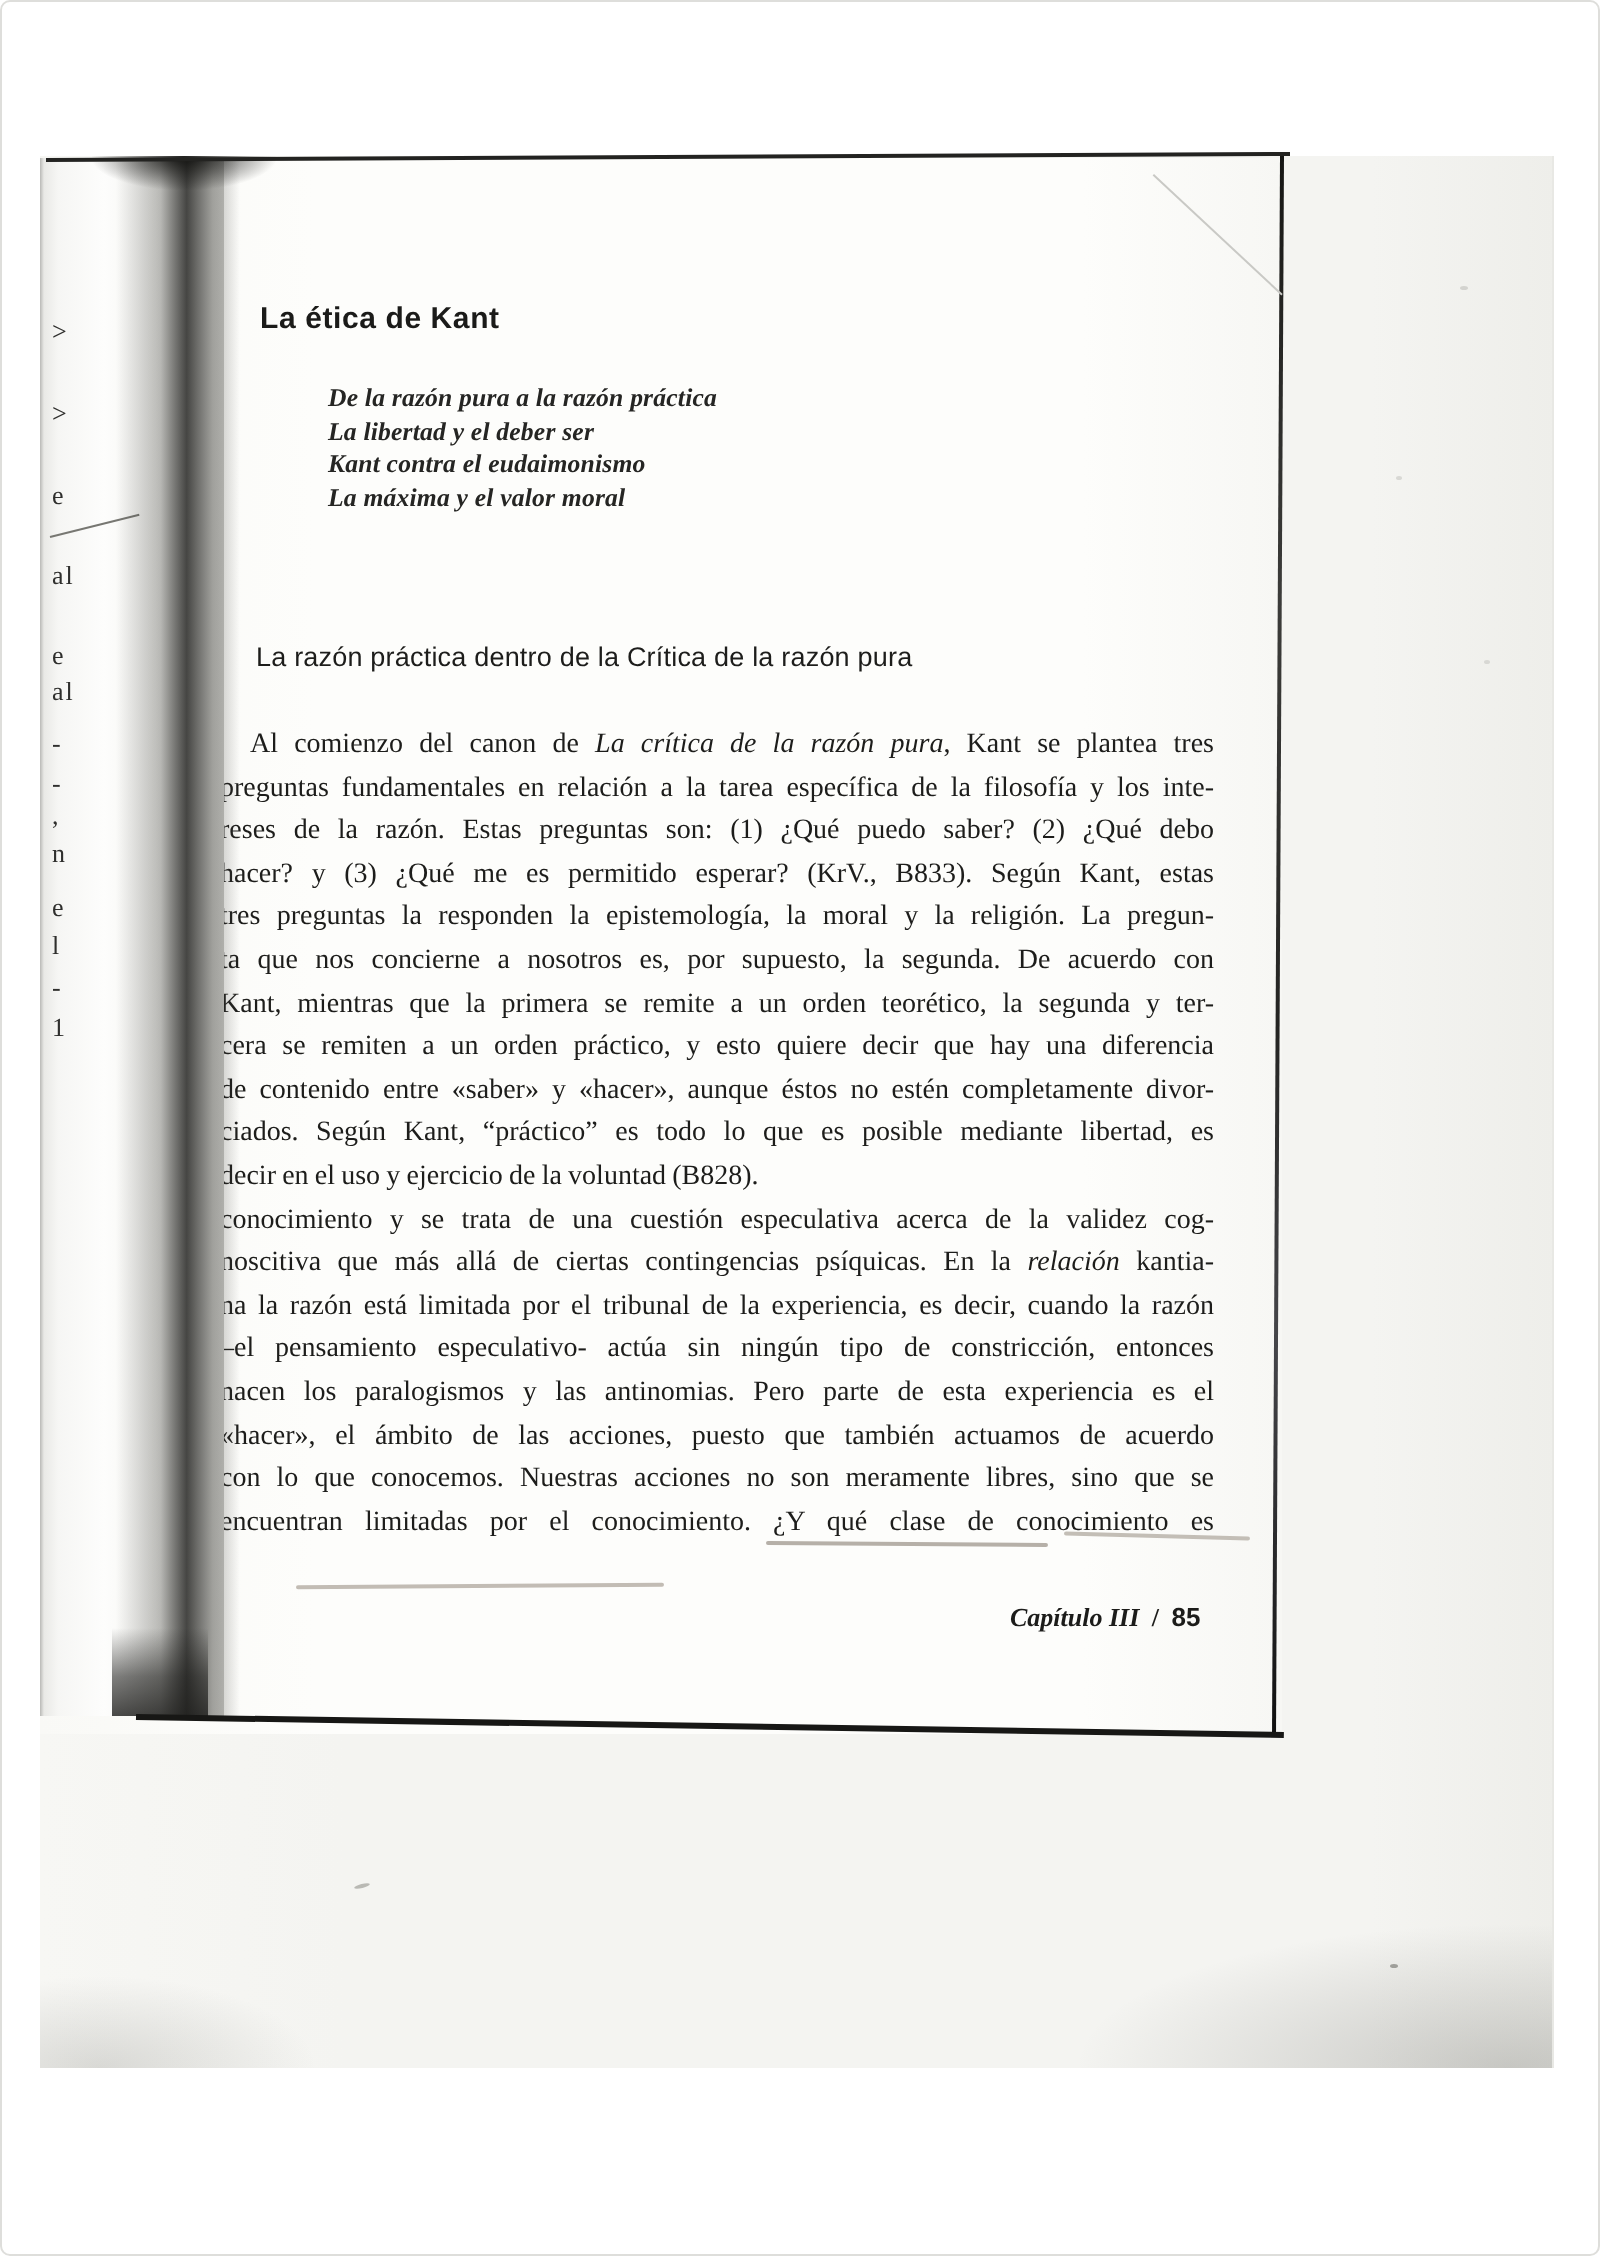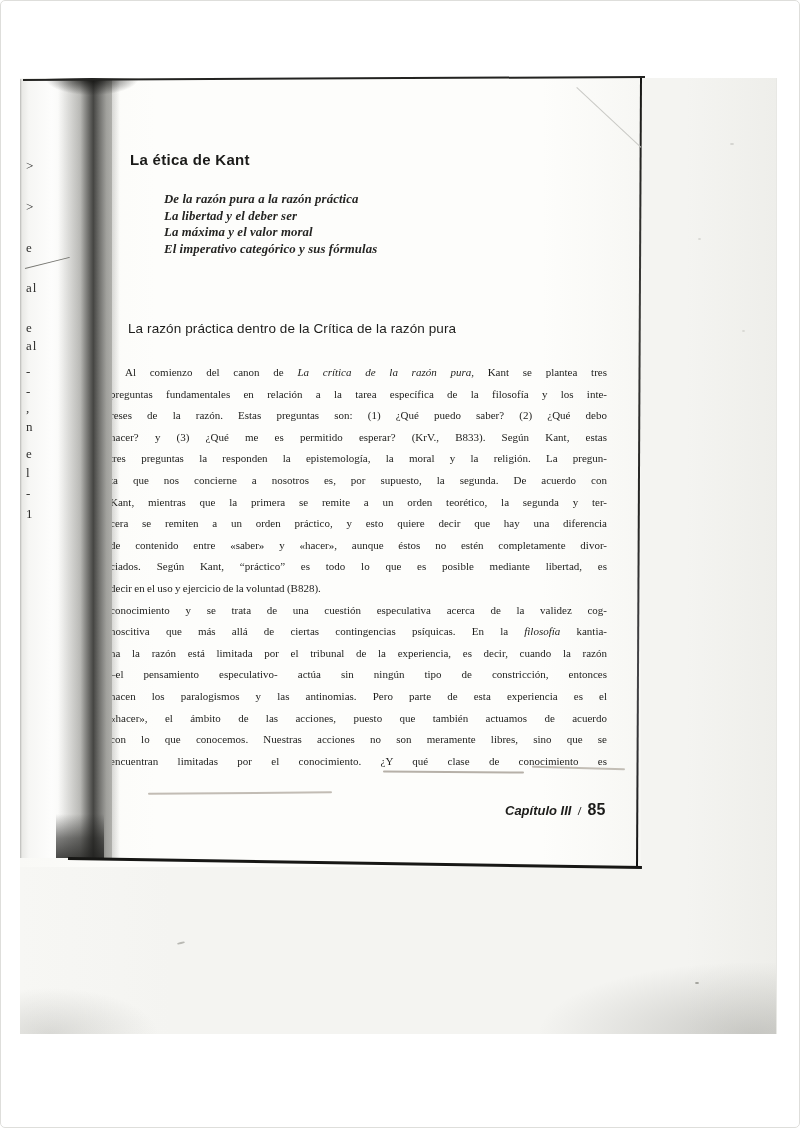--- a/index.html
+++ b/index.html
@@ -64,30 +64,30 @@
     font-family:"Liberation Serif",serif;font-style:italic;font-weight:bold;
     font-size:12.8px;line-height:16.5px;color:#252523;letter-spacing:0.1px;
   }
   .heading{
     position:absolute;left:108px;top:242px;margin:0;
     font-family:"Liberation Sans",sans-serif;font-weight:normal;font-size:13.5px;color:#1d1d1b;letter-spacing:0.1px;
   }
   .bodytext{position:absolute;left:90px;top:283px;width:497px;}
   .para{margin:0;}
   .line{
-    width:497px;font-size:11px;line-height:21.6px;color:#1d1d1b;word-spacing:-0.4px;
+    width:497px;font-size:14px;line-height:21.6px;color:#1d1d1b;word-spacing:-0.4px;
     text-align:justify;text-align-last:justify;white-space:nowrap;
   }
   .line.indent{text-indent:15px;}
   .line.flush{text-align-last:left;}
   .it{font-style:italic;}
   .footer{position:absolute;left:485px;top:722px;font-size:13px;color:#1c1c1a;white-space:nowrap;}
-  .chap{font-style:italic;font-weight:bold;font-family:Liberation Sans, sans-serif;}
+  .chap{font-style:italic;font-weight:bold;font-family:Liberation Serif, serif;}
   .sep{font-weight:bold;padding:0 3px;}
-  .pgnum{font-family:"Liberation Sans",sans-serif;font-weight:bold;font-size:16px;text-align:right;}
+  .pgnum{font-family:"Liberation Sans",sans-serif;font-weight:bold;font-size:13px;text-align:right;}
 
   
   .pencil{position:absolute;background:#b6b0a8;height:1.5px;border-radius:1px;}
   .p1{left:363px;top:692px;width:141px;transform:rotate(0.4deg);}
   .p2{left:512px;top:688px;width:93px;background:#c3beb6;transform:rotate(1.6deg);}
   .p3{left:128px;top:713px;width:184px;background:#c2bcb4;transform:rotate(-0.4deg);}
 </style>
 </head>
 <body>
 
@@ -100,43 +100,43 @@
   <span class="speck sp4"></span>
   <span class="speck sp5"></span>
 </div>
 
 <div class="sheet">
   <h1 class="title">La ética de Kant</h1>
 
   <div class="toc">
       <div class="toc-line">De la razón pura a la razón práctica</div>
       <div class="toc-line">La libertad y el deber ser</div>
+      <div class="toc-line">Kant contra el eudaimonismo</div>
       <div class="toc-line">La máxima y el valor moral</div>
-      <div class="toc-line">El imperativo categórico y sus fórmulas</div>
     </div>
 
   <h2 class="heading">La razón práctica dentro de la Crítica de la razón pura</h2>
 
   <div class="bodytext">
       <div class="para">
         <div class="line indent"><span>Al comienzo del canon de </span><span class="it">La crítica de la razón pura</span><span>, Kant se plantea tres</span></div>
         <div class="line"><span>preguntas fundamentales en relación a la tarea específica de la filosofía y los inte-</span></div>
         <div class="line"><span>reses de la razón. Estas preguntas son: (1) ¿Qué puedo saber? (2) ¿Qué debo</span></div>
         <div class="line"><span>hacer? y (3) ¿Qué me es permitido esperar? (KrV., B833). Según Kant, estas</span></div>
         <div class="line"><span>tres preguntas la responden la epistemología, la moral y la religión. La pregun-</span></div>
         <div class="line"><span>ta que nos concierne a nosotros es, por supuesto, la segunda. De acuerdo con</span></div>
         <div class="line"><span>Kant, mientras que la primera se remite a un orden teorético, la segunda y ter-</span></div>
         <div class="line"><span>cera se remiten a un orden práctico, y esto quiere decir que hay una diferencia</span></div>
         <div class="line"><span>de contenido entre «saber» y «hacer», aunque éstos no estén completamente divor-</span></div>
         <div class="line"><span>ciados. Según Kant, “práctico” es todo lo que es posible mediante libertad, es</span></div>
         <div class="line flush"><span>decir en el uso y ejercicio de la voluntad (B828).</span></div>
       </div>
       <div class="para">
         <div class="line"><span>conocimiento y se trata de una cuestión especulativa acerca de la validez cog-</span></div>
-        <div class="line"><span>noscitiva que más allá de ciertas contingencias psíquicas. En la </span><span class="it">filosofía</span><span> kantia-</span></div>
+        <div class="line"><span>noscitiva que más allá de ciertas contingencias psíquicas. En la </span><span class="it">relación</span><span> kantia-</span></div>
         <div class="line"><span>na la razón está limitada por el tribunal de la experiencia, es decir, cuando la razón</span></div>
         <div class="line"><span>–el pensamiento especulativo- actúa sin ningún tipo de constricción, entonces</span></div>
         <div class="line"><span>nacen los paralogismos y las antinomias. Pero parte de esta experiencia es el</span></div>
         <div class="line"><span>«hacer», el ámbito de las acciones, puesto que también actuamos de acuerdo</span></div>
         <div class="line"><span>con lo que conocemos. Nuestras acciones no son meramente libres, sino que se</span></div>
         <div class="line"><span>encuentran limitadas por el conocimiento. ¿Y qué clase de conocimiento es</span></div>
       </div>
     </div>
 
   <div class="footer">

